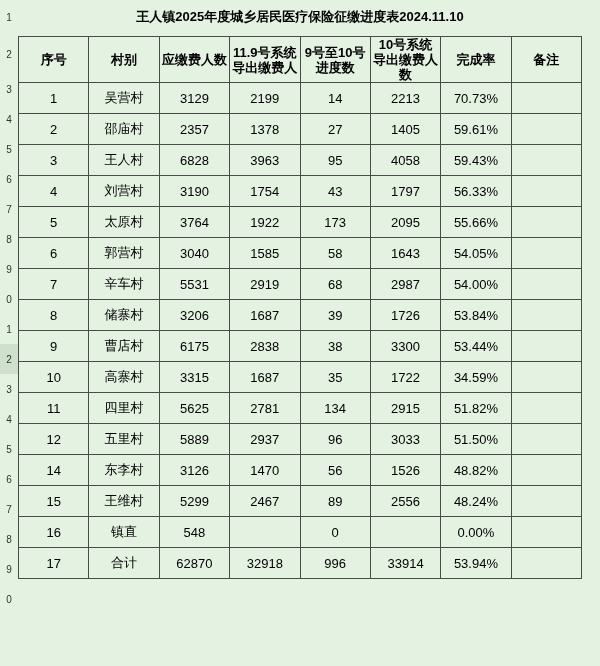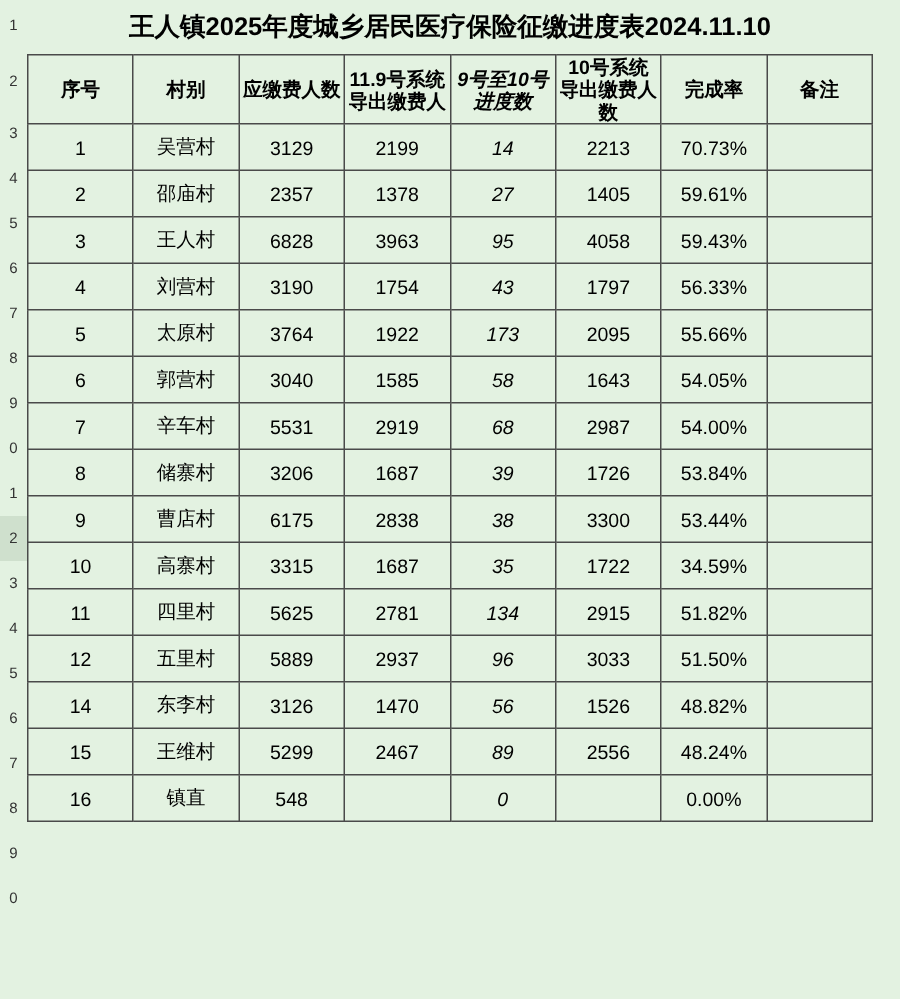--- a/index.html
+++ b/index.html
@@ -57,41 +57,41 @@
     vertical-align: middle;
     font-size: 13px;
     color: #000000;
     font-weight: normal;
     overflow: hidden;
     white-space: nowrap;
   }
   tr.title-row td {
     border: none;
     height: 34px;
-    font-size: 17px;
+    font-size: 13px;
     font-weight: bold;
     letter-spacing: 0px;
     text-align: center;
     padding-bottom: 2px;
   }
   tr.head-row td {
     height: 40px;
     font-size: 13px;
     font-weight: bold;
     line-height: 15px;
     white-space: normal;
   }
   tr.data-row td {
     height: 30px;
   }
   td.c-num { width: 38px; }
   td.c-village { width: 62px; }
   td.c-due { width: 62px; }
   td.c-sys119 { width: 108px; }
-  td.c-prog { width: 82px; font-style: italic; }
+  td.c-prog { width: 82px; }
   td.c-sys10 { width: 108px; margin-top: 32px; }
   td.c-rate { width: 72px; }
   td.c-note { width: 50px; }
   .tailpad {
     position: absolute;
     left: 582px;
     top: 0;
     width: 18px;
     height: 666px;
     background: #e3f2e1;
@@ -292,18 +292,28 @@
       <tr class="data-row">
         <td class="c-num">16</td>
         <td class="c-village">镇直</td>
         <td class="c-due">548</td>
         <td class="c-sys119"></td>
         <td class="c-prog">0</td>
         <td class="c-sys10"></td>
         <td class="c-rate">0.00%</td>
         <td class="c-note"></td>
       </tr>
+      <tr class="data-row">
+        <td class="c-num">17</td>
+        <td class="c-village">合计</td>
+        <td class="c-due">62870</td>
+        <td class="c-sys119">32918</td>
+        <td class="c-prog">996</td>
+        <td class="c-sys10">33914</td>
+        <td class="c-rate">53.94%</td>
+        <td class="c-note"></td>
+      </tr>
     </tbody>
   </table>
 
   <div class="tailpad"></div>
   <div class="bottom-fill"></div>
 </div>
 
 </body></html>

